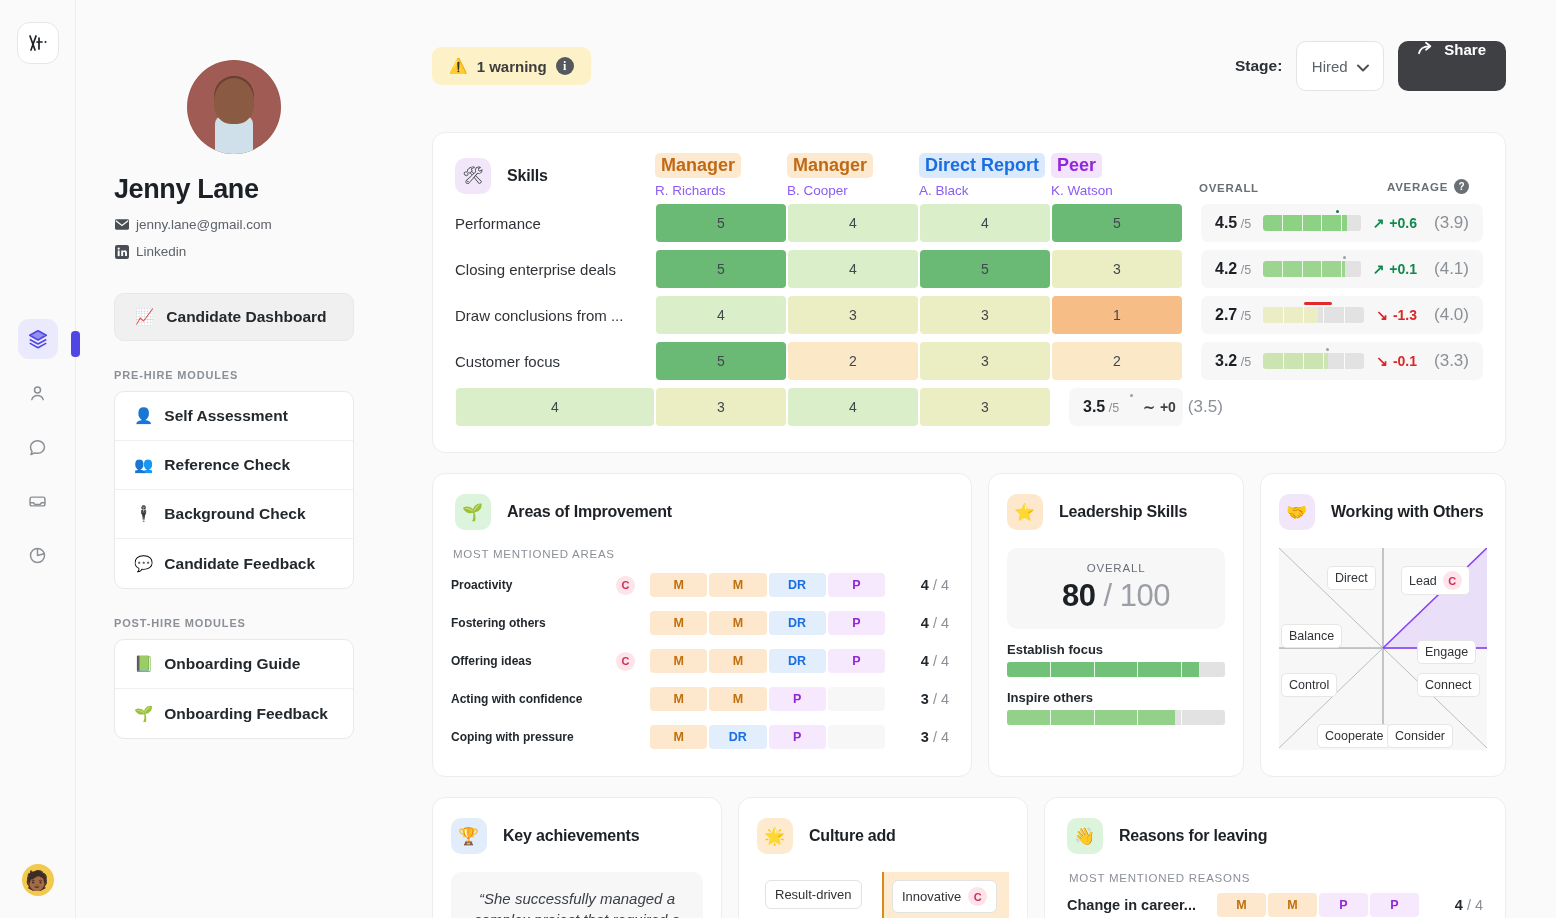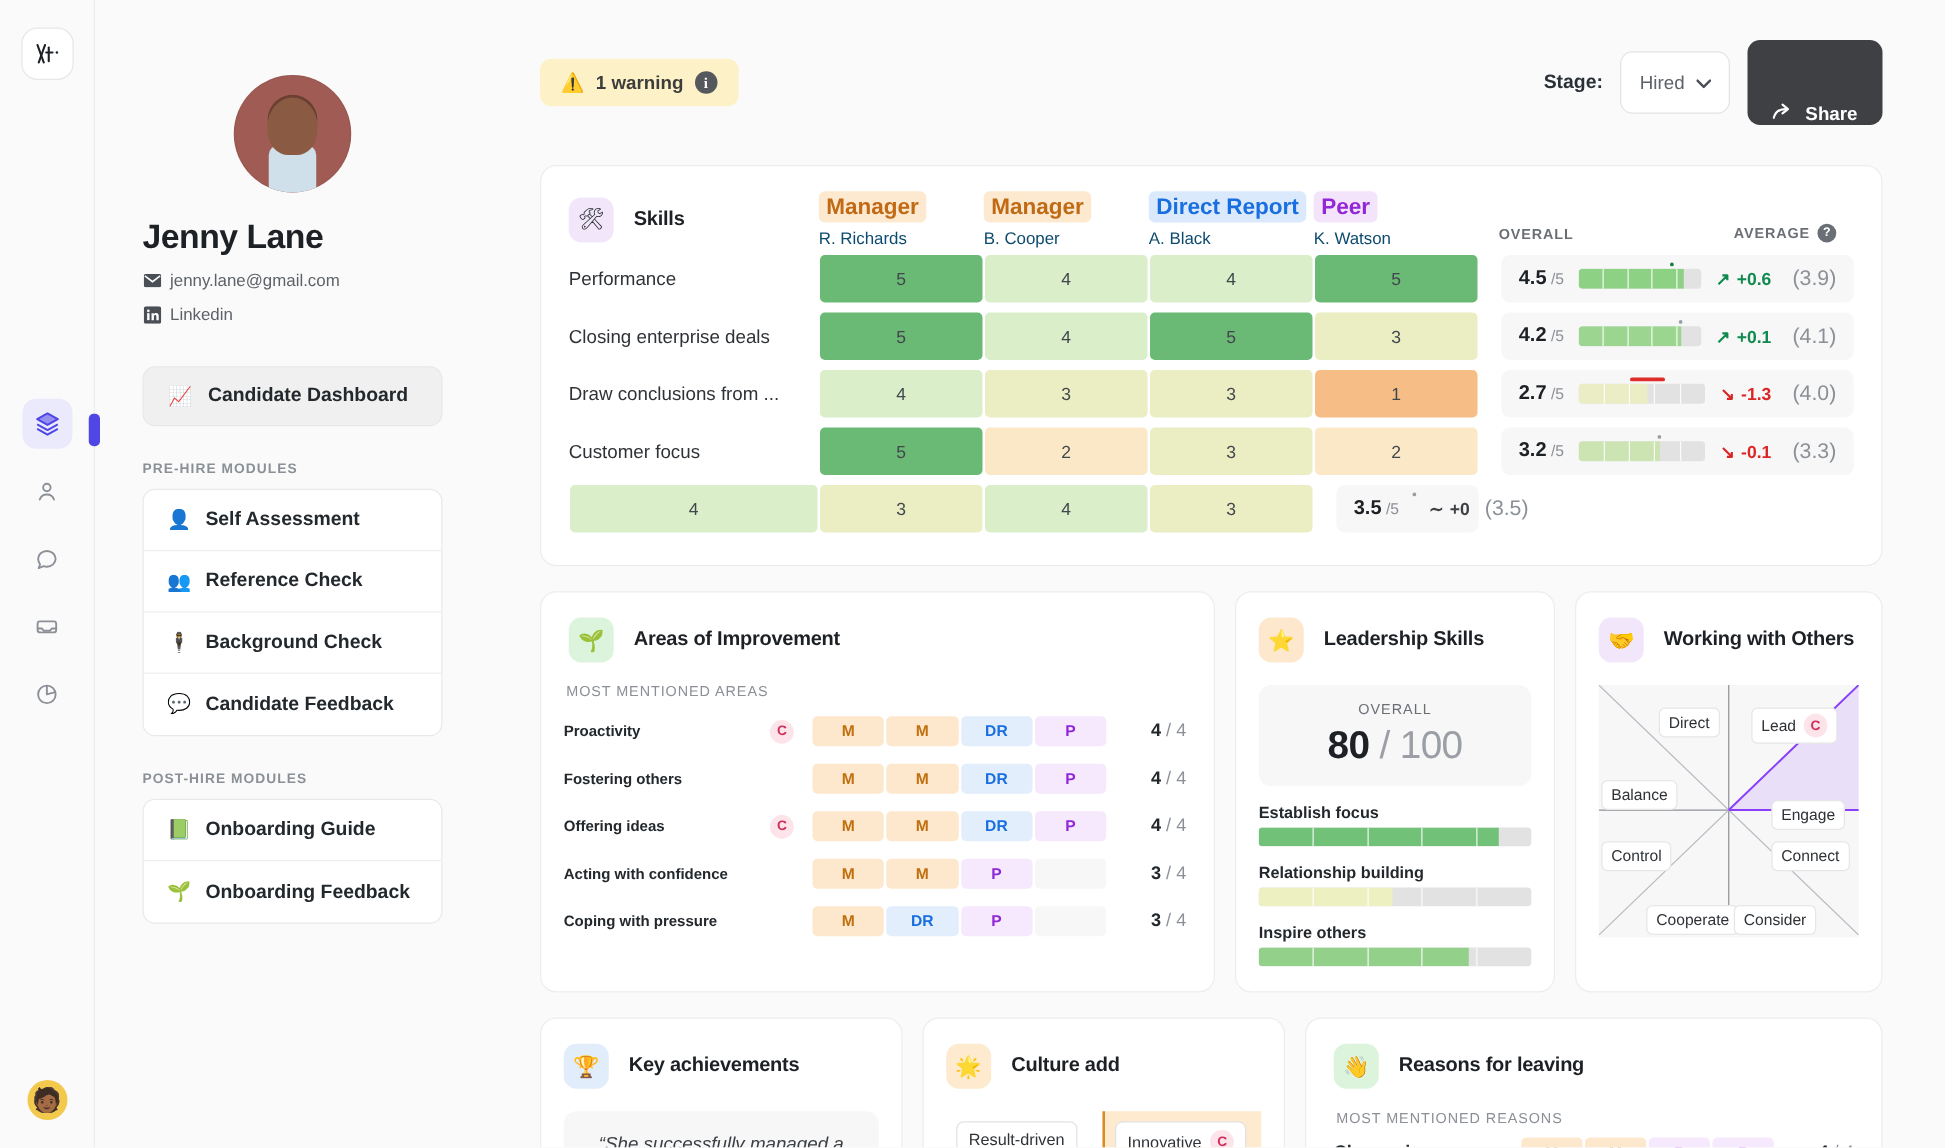--- a/index.html
+++ b/index.html
@@ -100,43 +100,43 @@
     font-family: "Liberation Serif", serif;
   }
   .top-right { display: flex; align-items: center; gap: 14px; }
   .stage-lbl { font-size: 15.5px; font-weight: 700; color: #2b3036; }
   .stage-sel {
     width: 88px; height: 50px; background: #fff; border: 1px solid #e4e4e4; border-radius: 10px;
     display: flex; align-items: center; justify-content: center; gap: 9px;
     font-size: 15px; color: #5d6268; cursor: pointer;
   }
   .share-btn {
-    height: 68px; padding: 0 20px; background: #3f4044; border-radius: 10px; color: #fff;
-    display: flex; align-items: flex-end; gap: 10px; font-size: 15px; font-weight: 700; cursor: pointer;
+    height: 50px; padding: 0 20px; background: #3f4044; border-radius: 10px; color: #fff;
+    display: flex; align-items: flex-start; gap: 10px; font-size: 15px; font-weight: 700; cursor: pointer;
   }
 
   .card { background: #fff; border: 1px solid #ededed; border-radius: 13px; }
   .card-head { display: flex; align-items: center; gap: 16px; }
   .emoji-box {
     width: 36px; height: 36px; border-radius: 10px;
     display: flex; align-items: center; justify-content: center; font-size: 17px; line-height: 1;
   }
   .card-title { font-size: 16px; font-weight: 700; color: #1d2125; letter-spacing: -.2px; }
 
   
   .skills { padding: 20px 22px 22px 22px; }
   .sk-grid { display: grid; grid-template-columns: 200px repeat(4, 132px) 1fr; }
   .sk-head-cell { padding-bottom: 2px; }
   .role-pill {
     display: inline-block; font-size: 18px; font-weight: 700; border-radius: 5px; padding: 2px 6px;
   }
   .role-manager { background: #fde9cf; color: #c06a16; }
   .role-dr { background: #dbe9fd; color: #1a6fe0; }
   .role-peer { background: #f3e4fb; color: #9127d6; }
-  .rater { font-size: 13.5px; color: #0c4a6e; margin-top: 5px; }
+  .rater { font-size: 13.5px; color: #8b5cf6; margin-top: 5px; }
   .col-lbl { font-size: 11.5px; font-weight: 700; letter-spacing: .7px; color: #6a6f76; }
   .ov-head { display: flex; align-items: flex-end; justify-content: space-between; padding: 0 14px 4px 16px; height: 100%; }
   .ov-head-r { display: flex; align-items: center; gap: 6px; }
   .q-dot {
     width: 15px; height: 15px; border-radius: 50%; background: #6a6f76; color: #fff;
     font-size: 10px; font-weight: 700; display: inline-flex; align-items: center; justify-content: center;
   }
   .sk-row-label { font-size: 15px; color: #2f3337; display: flex; align-items: center; height: 46px; padding-right: 10px; }
   .sk-cell {
     height: 38px; margin: 4px 1px; border-radius: 4px;
@@ -635,33 +635,20 @@
       <div class="bar-ticks">
                   <i></i>
                   <i></i>
                   <i></i>
                   <i></i>
                   <i></i>
                 </div>
     </div>
             </div>
             <div>
-              <div class="lbar-name">Relationship building</div>
-    <div class="lbar">
-      <div class="lbar-fill" style="width:49%;background:#edf0c0"></div>
-      <div class="bar-ticks">
-                  <i></i>
-                  <i></i>
-                  <i></i>
-                  <i></i>
-                  <i></i>
-                </div>
-    </div>
-            </div>
-            <div>
               <div class="lbar-name">Inspire others</div>
     <div class="lbar">
       <div class="lbar-fill" style="width:77%;background:#93d18b"></div>
       <div class="bar-ticks">
                   <i></i>
                   <i></i>
                   <i></i>
                   <i></i>
                   <i></i>
                 </div>

